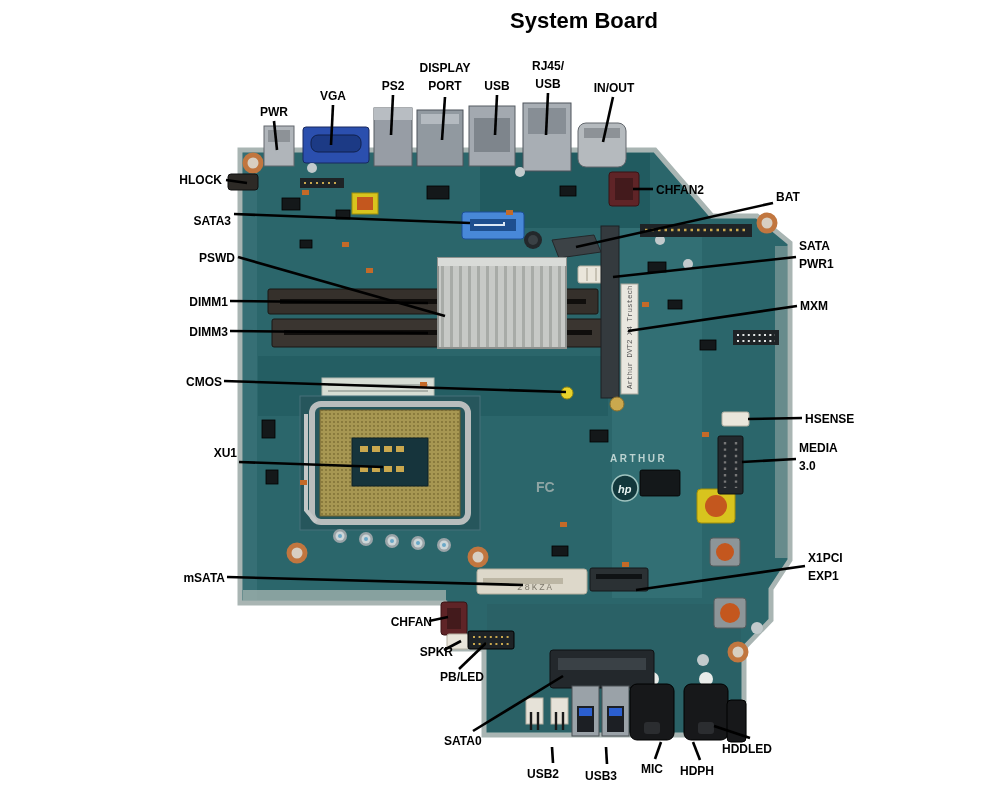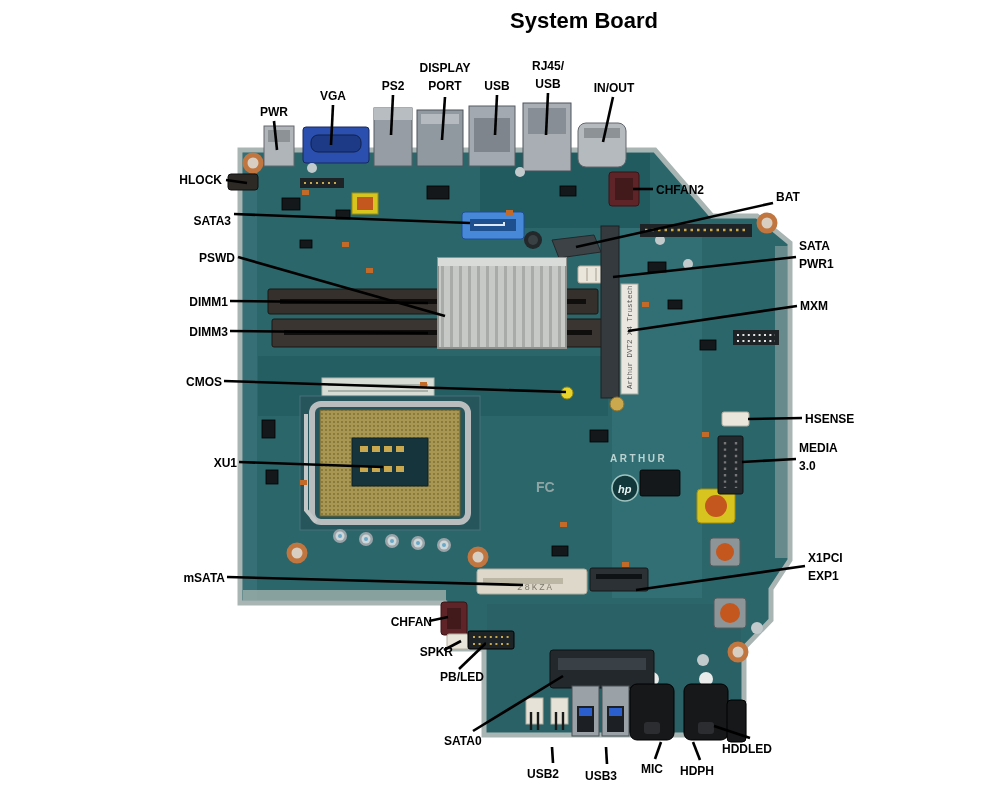--- a/index.html
+++ b/index.html
@@ -345,21 +345,21 @@
   <div class="lbl c" style="left:520px;top:57px;width:56px">RJ45/
 USB</div>
   <div class="lbl c" style="left:580px;top:79px;width:68px">IN/OUT</div>
 
   <div class="lbl r" style="right:775px;top:171px">HLOCK</div>
   <div class="lbl r" style="right:766px;top:212px">SATA3</div>
   <div class="lbl r" style="right:762px;top:249px">PSWD</div>
   <div class="lbl r" style="right:769px;top:293px">DIMM1</div>
   <div class="lbl r" style="right:769px;top:323px">DIMM3</div>
   <div class="lbl r" style="right:775px;top:373px">CMOS</div>
-  <div class="lbl r" style="right:760px;top:454px">XU1</div>
+  <div class="lbl r" style="right:760px;top:444px">XU1</div>
   <div class="lbl r" style="right:772px;top:569px">mSATA</div>
 
   <div class="lbl" style="left:656px;top:181px">CHFAN2</div>
   <div class="lbl" style="left:776px;top:188px">BAT</div>
   <div class="lbl" style="left:799px;top:237px">SATA
 PWR1</div>
   <div class="lbl" style="left:800px;top:297px">MXM</div>
   <div class="lbl" style="left:805px;top:410px">HSENSE</div>
   <div class="lbl" style="left:799px;top:439px">MEDIA
 3.0</div>

